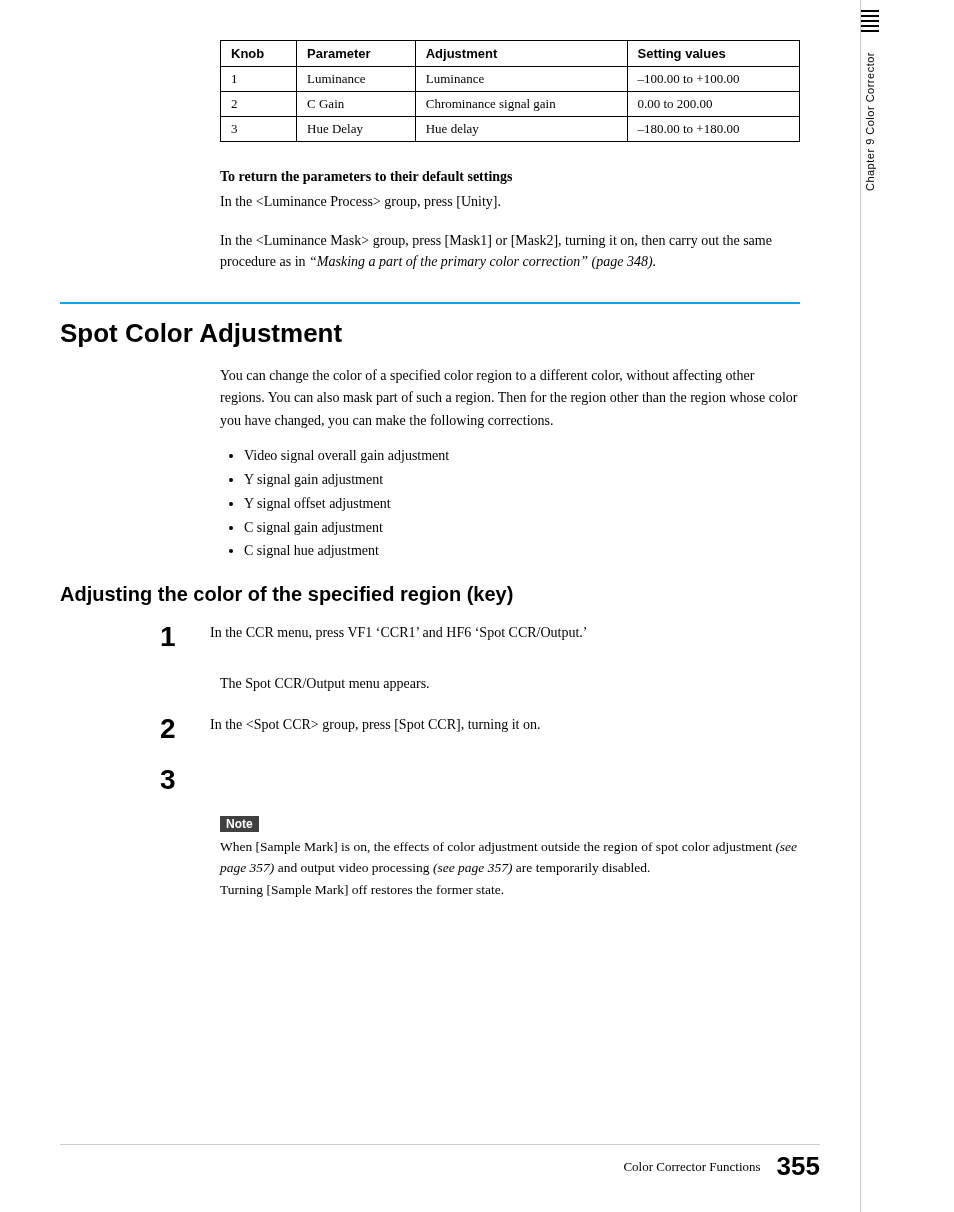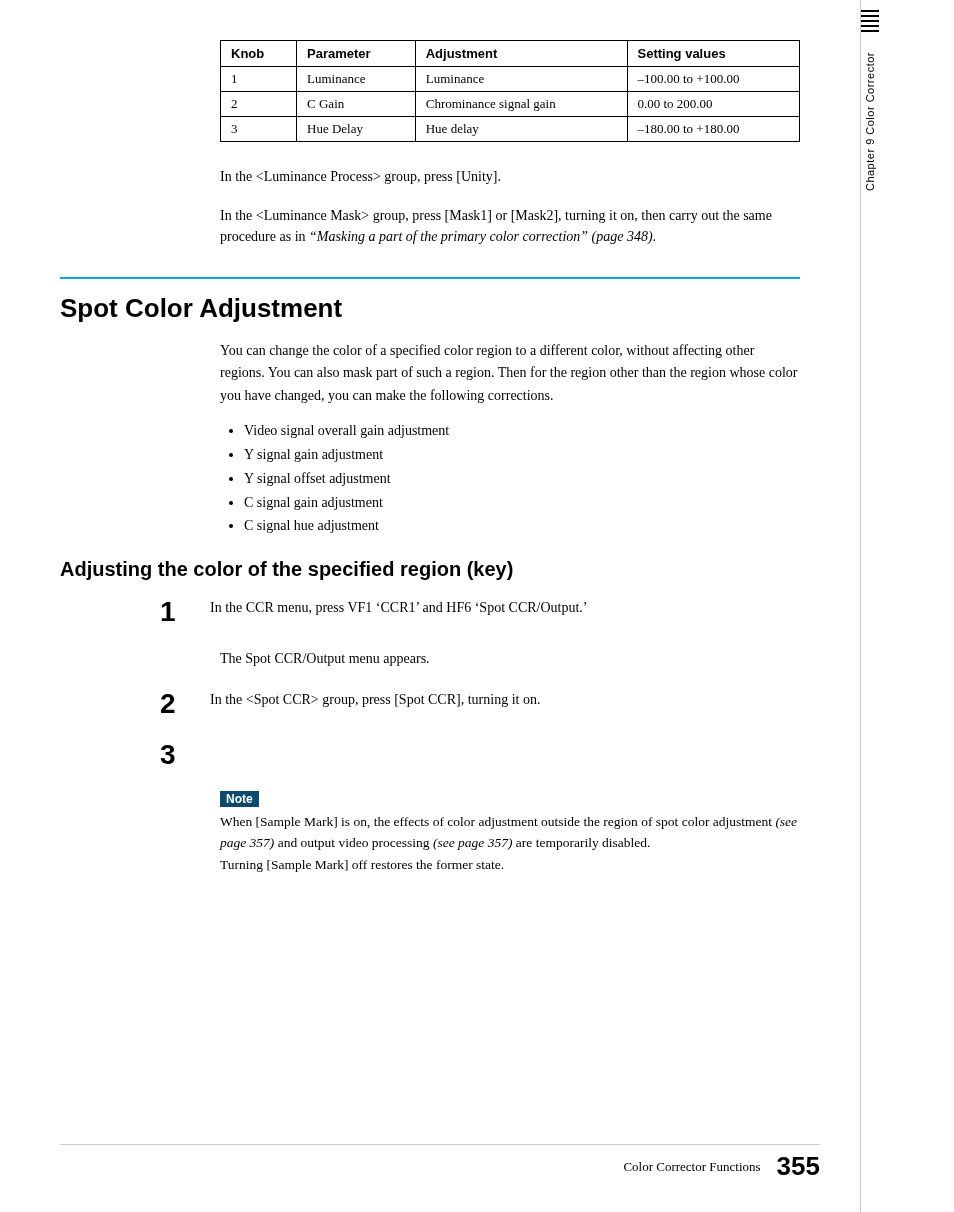--- a/index.html
+++ b/index.html
@@ -175,21 +175,21 @@
     }
 
     
     .note-box {
       margin-left: 160px;
       margin-top: 16px;
     }
 
     .note-label {
       display: inline-block;
-      background: #0c4a6e;
+      background: #404040;
       color: #fff;
       font-family: Arial, sans-serif;
       font-size: 12px;
       font-weight: bold;
       padding: 1px 6px;
       margin-bottom: 4px;
     }
 
     .note-text {
       font-size: 13.5px;
@@ -259,20 +259,21 @@
         <tr>
           <td>3</td>
           <td>Hue Delay</td>
           <td>Hue delay</td>
           <td>–180.00 to +180.00</td>
         </tr>
       </tbody>
     </table>
 
     <div class="subsection">
+      <div class="bold-heading body-text">To return the parameters to their default settings</div>
       <div class="body-text">In the &lt;Luminance Process&gt; group, press [Unity].</div>
     </div>
 
     <div style="margin-bottom: 20px;">
       <div class="subsection">
         <span class="body-text">In the &lt;Luminance Mask&gt; group, press [Mask1] or [Mask2], turning it on, then carry out the same procedure as in </span><span class="body-text italic-text">“Masking a part of the primary color correction” (page 348).</span>
       </div>
     </div>
 
     <div class="major-section">

